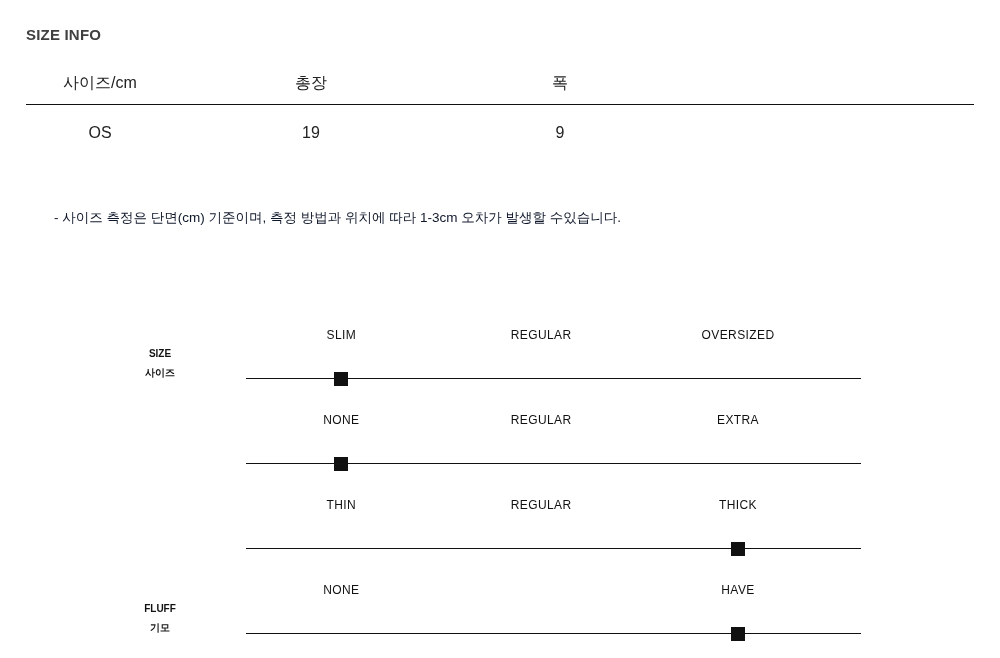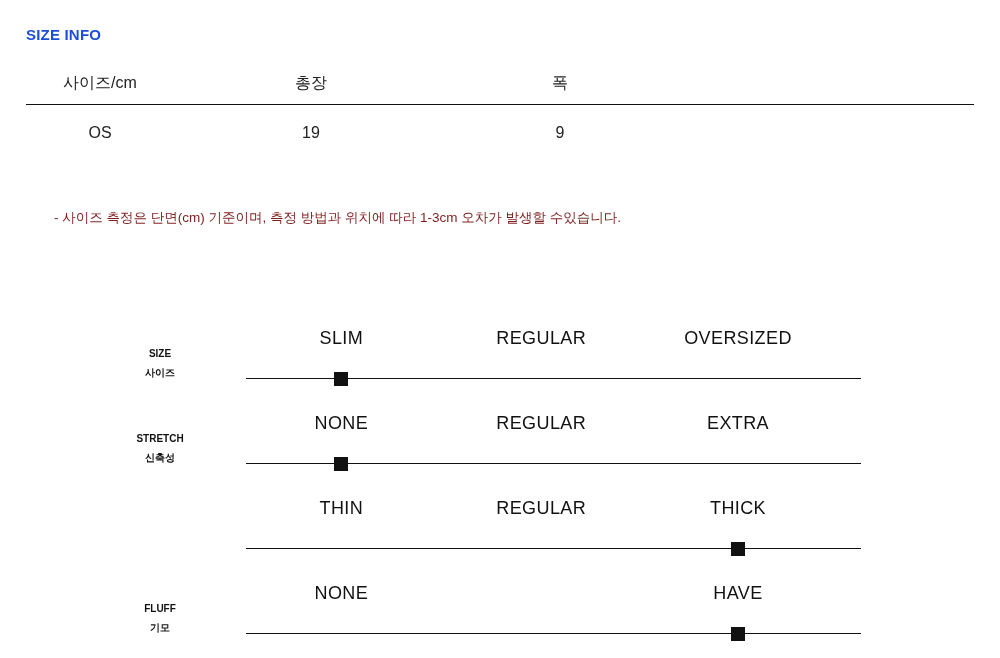--- a/index.html
+++ b/index.html
@@ -17,21 +17,21 @@
   }
 
   
   .size-info-title {
     position: absolute;
     left: 26px;
     top: 26px;
     font-size: 15px;
     font-weight: bold;
     letter-spacing: 0.2px;
-    color: #1d4ed8;
+    color: #404040;
   }
 
   
   .size-table {
     position: absolute;
     left: 26px;
     top: 62px;
     width: 948px;
     border-collapse: collapse;
   }
@@ -54,21 +54,21 @@
   .size-table .col-rest { width: auto; }
   .size-table tbody td { height: 56px; }
 
   
   .notes {
     position: absolute;
     left: 54px;
     top: 205px;
     font-size: 13.5px;
     line-height: 25px;
-    color: #7f1d1d;
+    color: #0f172a;
   }
   .notes div { white-space: nowrap; }
 
   
   .meters {
     position: absolute;
     left: 0;
     top: 318px;
     width: 1000px;
   }
@@ -118,21 +118,21 @@
     position: absolute;
     left: 246px;
     right: 139px;
     top: 10px;
     height: 20px;
   }
   .meter-tick {
     position: absolute;
     top: 0;
     transform: translateX(-50%);
-    font-size: 18px;
+    font-size: 12px;
     letter-spacing: 0.4px;
     color: #111111;
     white-space: nowrap;
   }
 </style>
 </head>
 <body>
 
 <div class="size-info-title">SIZE INFO</div>
 
@@ -171,24 +171,20 @@
       <span class="meter-tick" style="left:48%">REGULAR</span>
       <span class="meter-tick" style="left:80%">OVERSIZED</span>
     </div>
     <div class="meter-track-wrap">
       <div class="meter-line"></div>
       <div class="meter-marker" style="left:15.5%"></div>
     </div>
   </div>
 
   <div class="meter-row">
-    <div class="meter-label">
-      <span>STRETCH</span>
-      <span class="ko">신축성</span>
-    </div>
     <div class="meter-ticks">
       <span class="meter-tick" style="left:15.5%">NONE</span>
       <span class="meter-tick" style="left:48%">REGULAR</span>
       <span class="meter-tick" style="left:80%">EXTRA</span>
     </div>
     <div class="meter-track-wrap">
       <div class="meter-line"></div>
       <div class="meter-marker" style="left:15.5%"></div>
     </div>
   </div>

